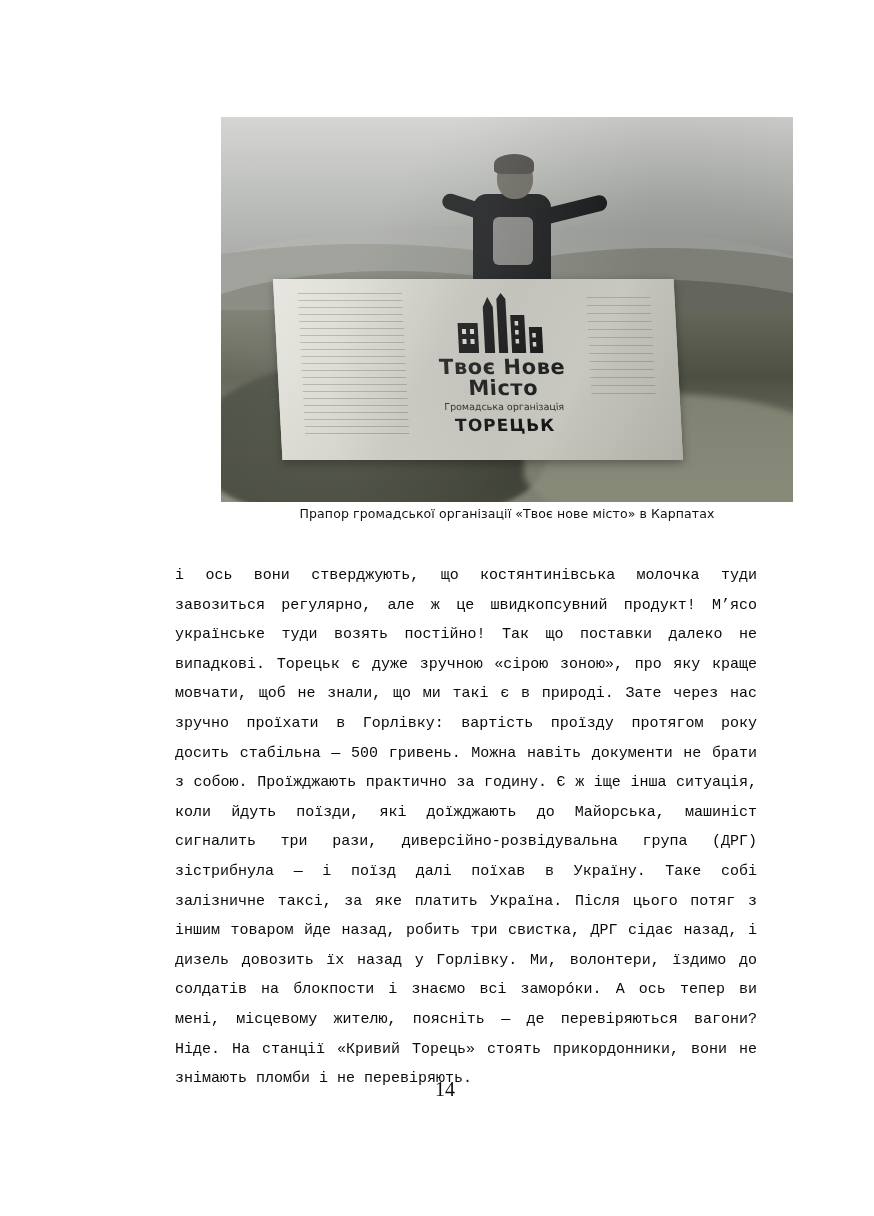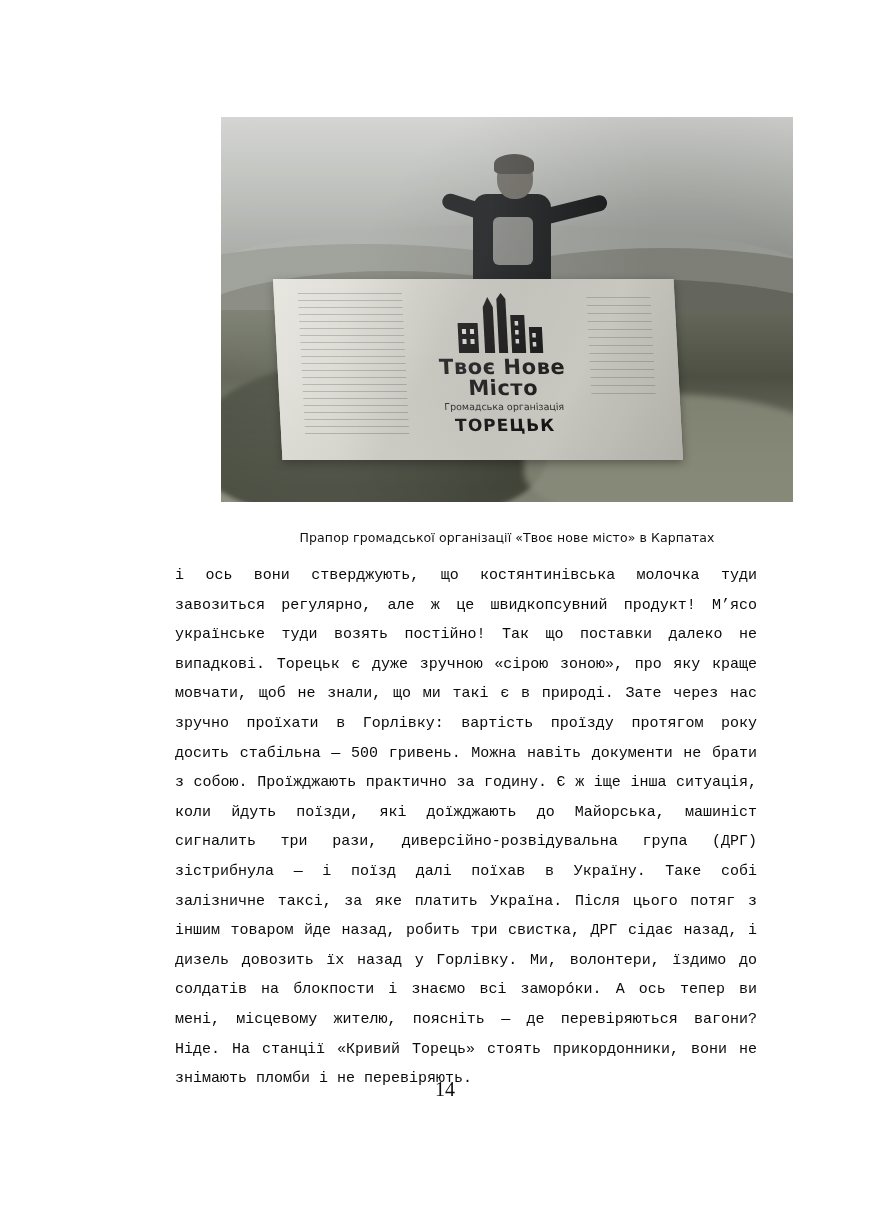--- a/index.html
+++ b/index.html
@@ -208,21 +208,21 @@
       radial-gradient(circle at 18% 22%, rgba(255,255,255,.12) 0 30%, transparent 60%),
       radial-gradient(circle at 78% 70%, rgba(0,0,0,.10) 0 35%, transparent 65%);
   }
 
   .caption {
     width: 572px;
     text-align: center;
     font-family: "DejaVu Sans", sans-serif;
     font-size: 12.5px;
     color: #111;
-    margin-top: 28px;
+    margin-top: 4px;
     letter-spacing: .1px;
   }
 
   
   .body-text {
     position: absolute;
     left: 175px;
     top: 561px;
     width: 582px;
     font-family: Liberation Mono, monospace;

